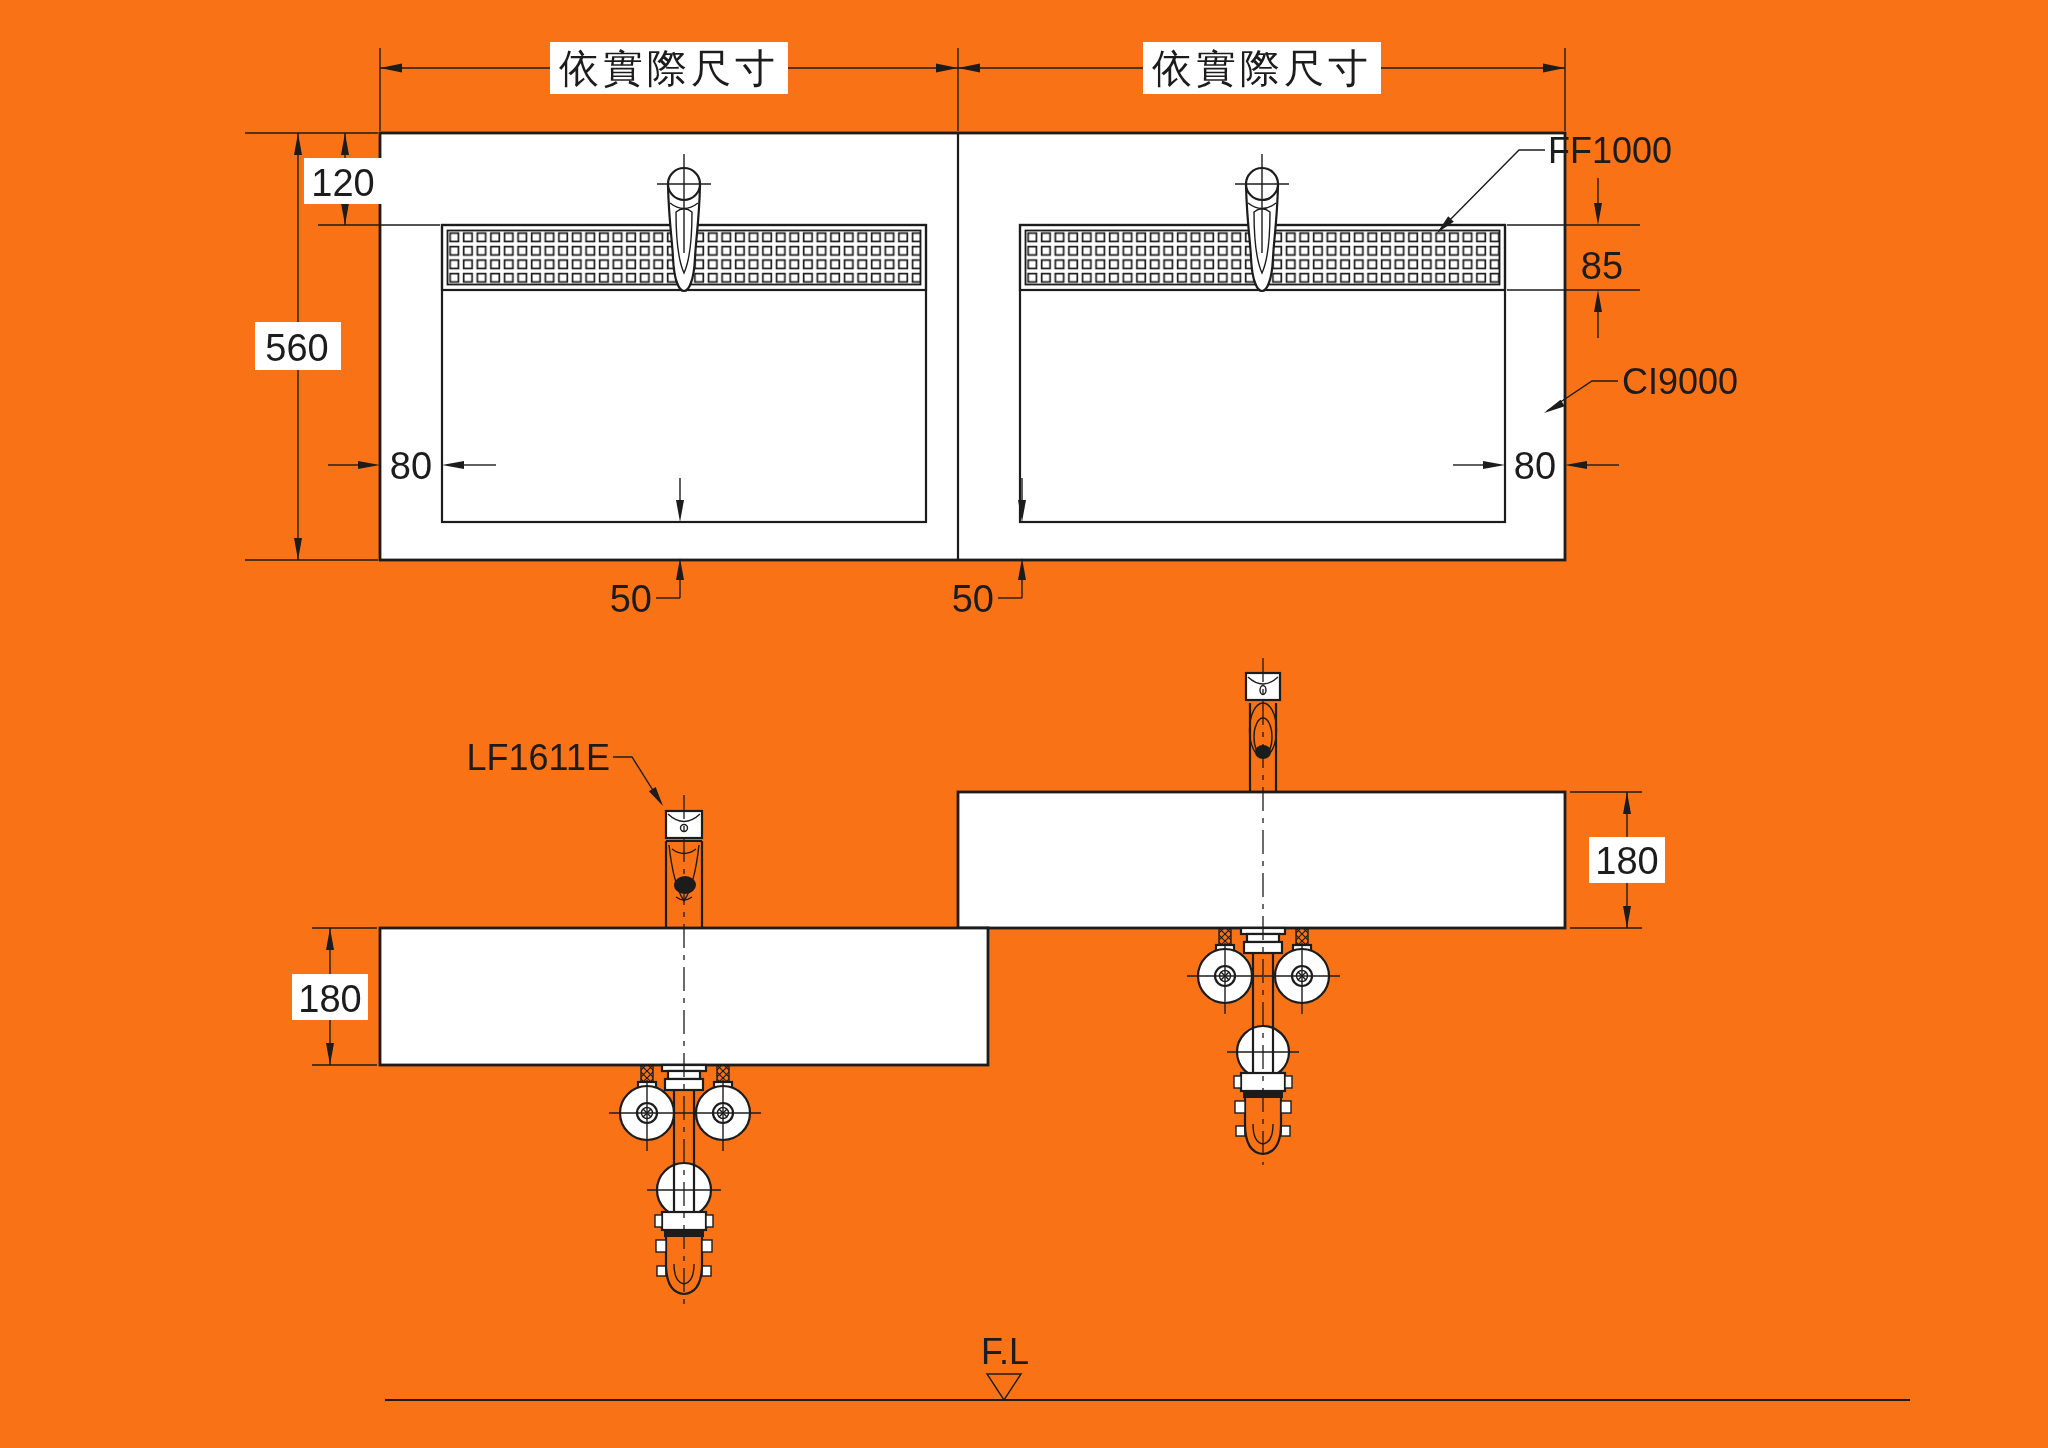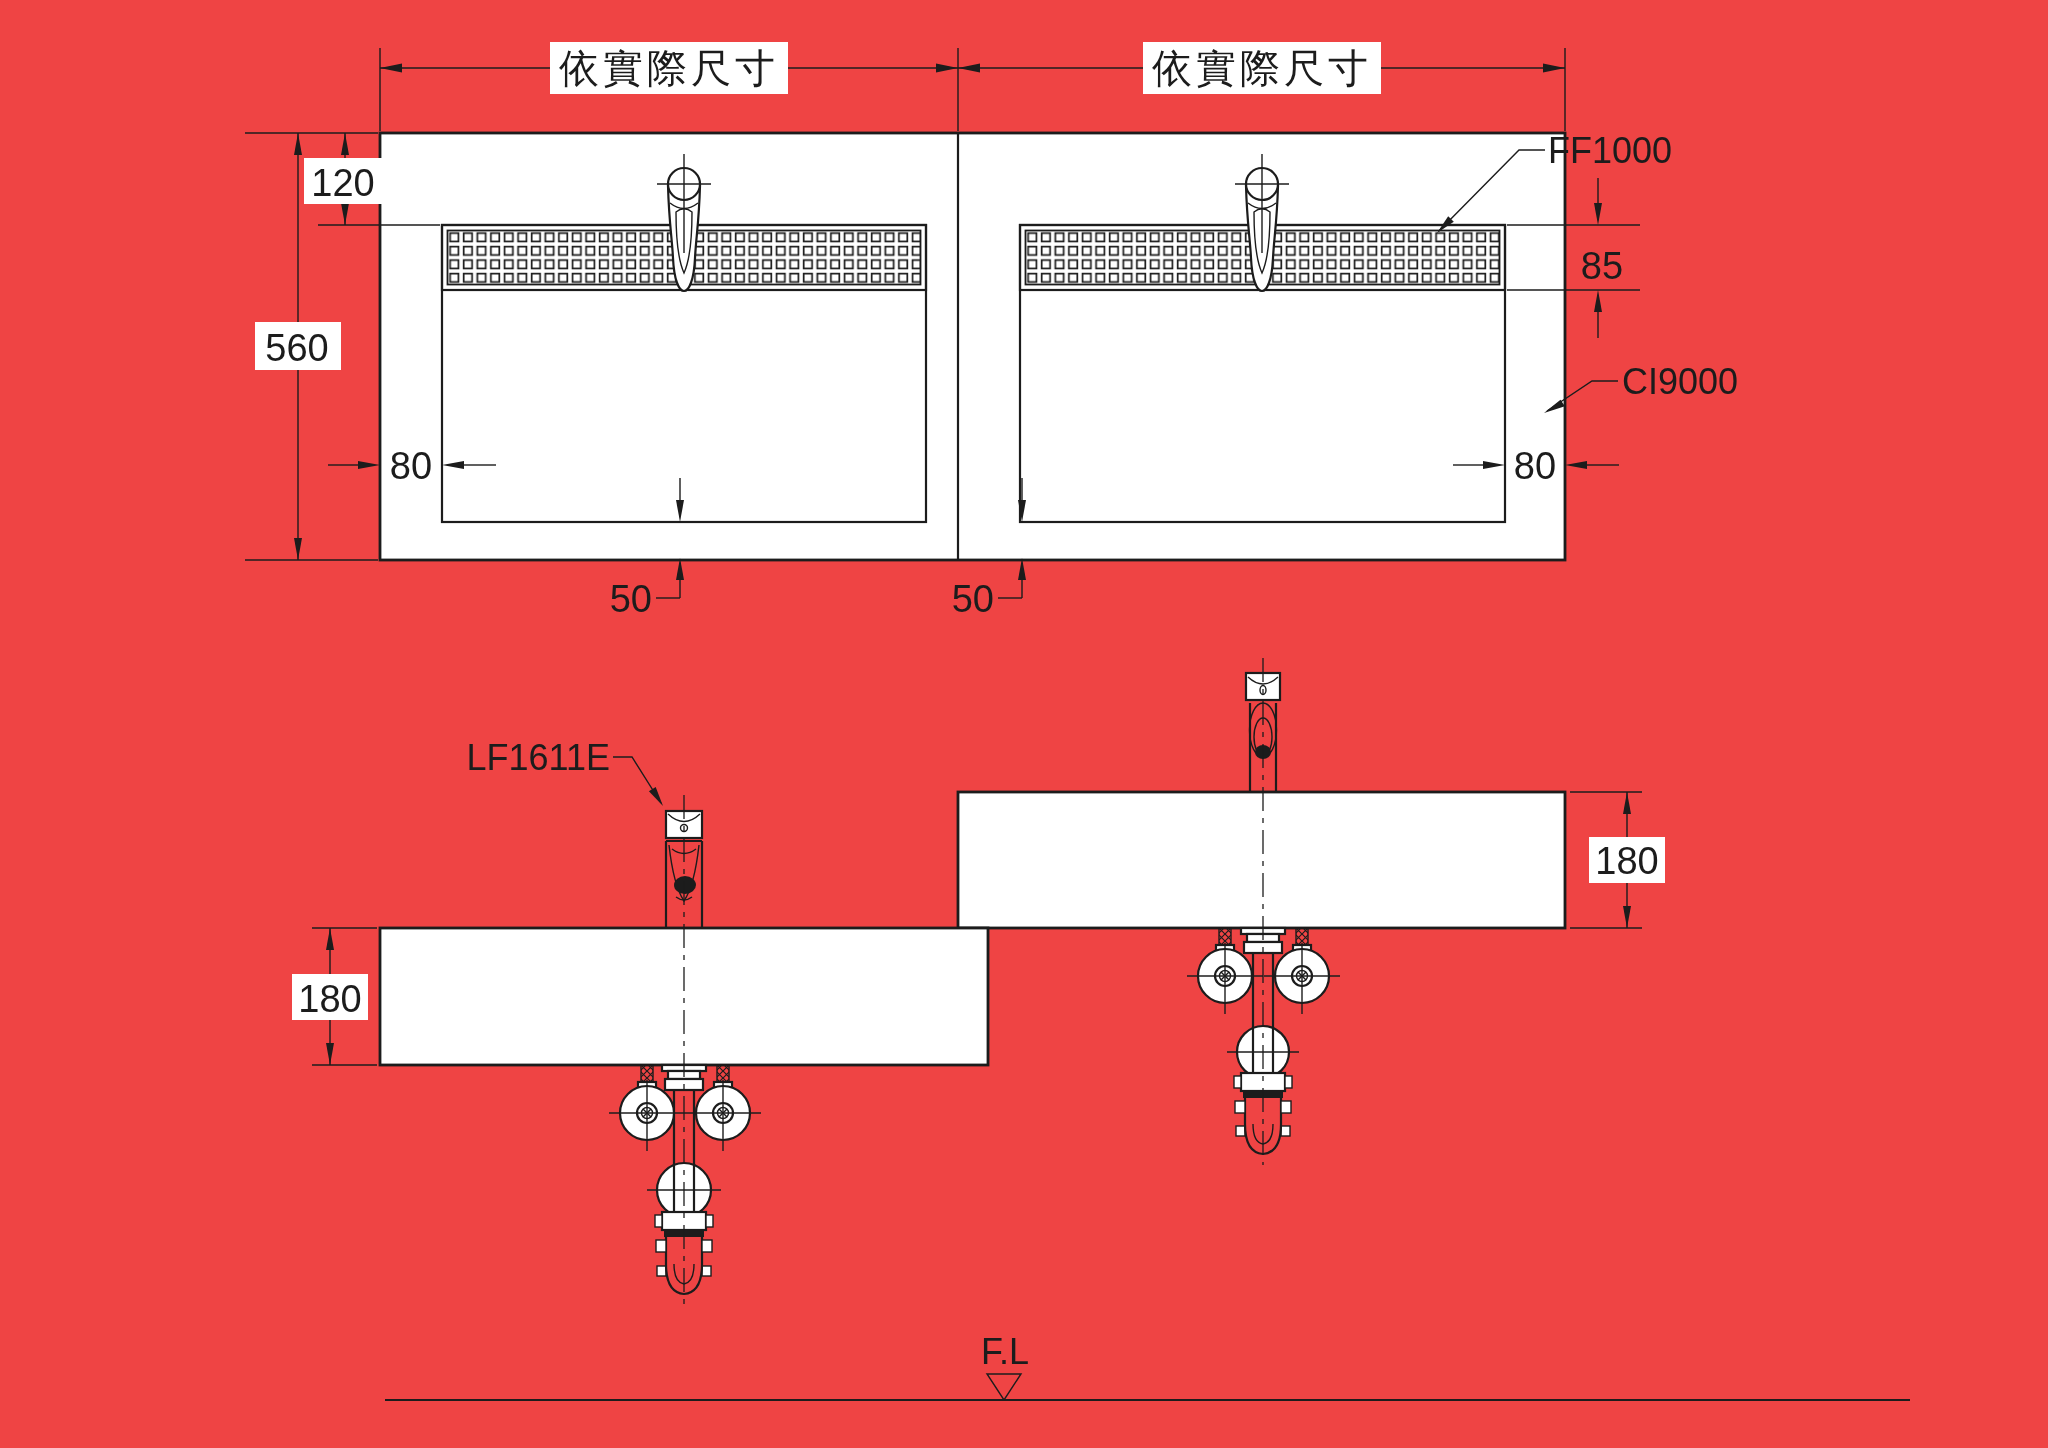--- a/index.html
+++ b/index.html
@@ -1,16 +1,16 @@
 <!DOCTYPE html>
 <html><head>
 <meta charset="utf-8">
 <style>
   html,body{margin:0;padding:0;background:#fff;}
-  .page{width:2048px;height:1448px;background:#ef4444;position:relative;overflow:hidden;}
+  .page{width:2048px;height:1448px;background:#f97316;position:relative;overflow:hidden;}
   svg{display:block;}
   text{font-family:"Liberation Sans", sans-serif;fill:#1c1c1c;}
   .dim{font-size:38px;}
   .lbl{font-size:36px;}
   .cjk{font-size:40px;letter-spacing:4px;}
   .thin{stroke:#1c1c1c;stroke-width:1.4;fill:none;}
   .med{stroke:#1c1c1c;stroke-width:2.2;fill:none;}
   .bold{stroke:#1c1c1c;stroke-width:2.8;fill:none;}
   .wfill{fill:#ffffff;}
   .arrow{fill:#1c1c1c;stroke:none;}

